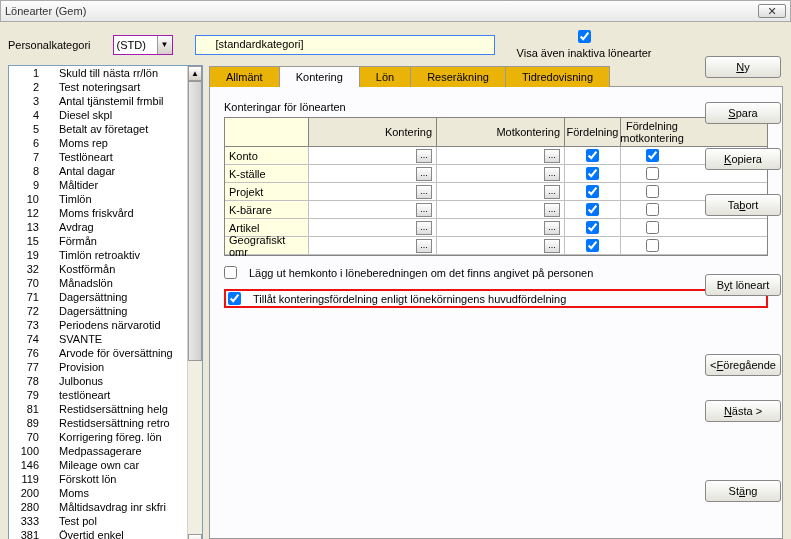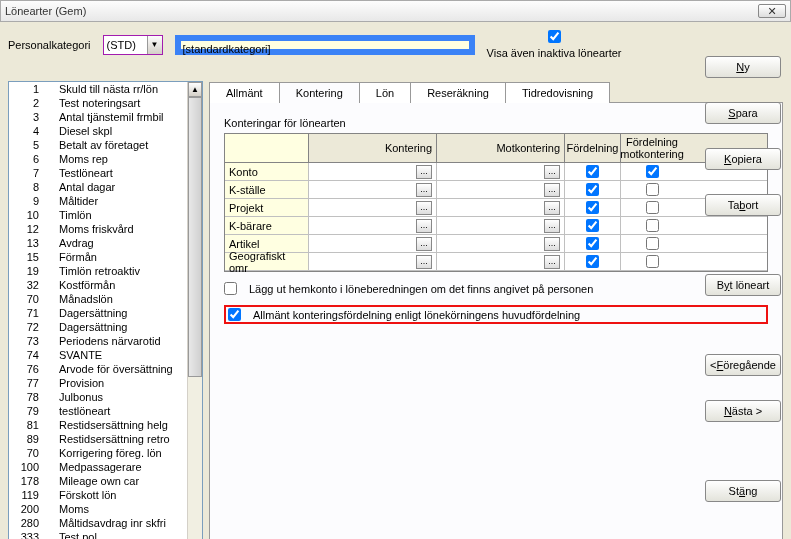--- a/index.html
+++ b/index.html
@@ -1,40 +1,40 @@
 <!DOCTYPE html>
 <html><head>
 <meta charset="utf-8">
 <style>
 * { box-sizing: border-box; margin: 0; padding: 0; font-family: Tahoma, sans-serif; font-size: 11px; }
 body { background: #ECE9D8; width: 791px; height: 539px; overflow: hidden; }
 .titlebar { height: 22px; background: linear-gradient(#FDFDFD,#E8E8E8); border: 1px solid #AAA; display: flex; align-items: center; padding: 0 4px; color: #333; }
 .titlebar .spacer { flex: 1; }
 .close-btn { width: 28px; height: 14px; border: 1px solid #888; border-radius: 2px; background: linear-gradient(#FFF,#DDD); display: flex; align-items: center; justify-content: center; font-size: 9px; cursor: pointer; }
 .content { position: relative; padding: 8px; }
-.row1 { display: flex; align-items: center; gap: 12px; margin-bottom: 22px; }
+.row1 { display: flex; align-items: center; gap: 22px; margin-bottom: 6px; }
 .lbl { color: #000; }
 .dropdown { position: relative; width: 60px; height: 20px; border: 1px solid #a21caf; background: #FFF; display: flex; align-items: center; padding: 0 3px; }
 .dropdown-btn { position: absolute; right: 0; top: 0; width: 15px; height: 18px; background: linear-gradient(#FDFDFD,#D4D0C8); border-left: 1px solid #999; display: flex; align-items: center; justify-content: center; font-size: 8px; cursor: pointer; }
-.yellow-box { height: 20px; background: #FFFFE1; border: 6px solid #3b82f6; padding: 2px 2px; }
+.yellow-box { height: 20px; background: #FFFFE1; border: 1px solid #3b82f6; padding: 2px 20px; }
 .wide { width: 300px; }
 .checkbox-wrap { display: flex; align-items: center; gap: 4px; flex-direction: column; }
 input[type=checkbox] { width: 13px; height: 13px; }
 .main { display: flex; gap: 6px; }
 .listbox { width: 195px; height: 485px; background: #FFF; border: 1px solid #7B9EBD; overflow: hidden; position: relative; }
 .list-inner { position: absolute; inset: 0 15px 0 0; overflow: hidden; }
 .list-row { display: flex; padding: 0 4px; line-height: 14px; height: 14px; white-space: nowrap; }
 .list-num { width: 26px; text-align: right; margin-right: 20px; }
 .vscroll { position: absolute; right: 0; top: 0; bottom: 0; width: 15px; background: #F1EFE2; border-left: 1px solid #D4D0C8; }
 .vscroll .sb-btn { height: 15px; background: linear-gradient(#FFF,#D4D0C8); border: 1px solid #999; display: flex; align-items: center; justify-content: center; font-size: 8px; }
 .vscroll .thumb { position: absolute; top: 15px; left: 0; right: 0; height: 280px; background: linear-gradient(90deg,#E8E8E8,#D0D0D0); border: 1px solid #999; }
 .vscroll .down { position: absolute; bottom: 0; left: 0; right: 0; }
 .right-col { flex: 1; display: flex; flex-direction: column; }
 .tabs { display: flex; }
-.tab { padding: 4px 16px; background: #ffffff; border: 1px solid #999; border-bottom: none; margin-right: -1px; cursor: pointer; position: relative; top: 1px; }
+.tab { padding: 4px 16px; background: #eab308; border: 1px solid #999; border-bottom: none; margin-right: -1px; cursor: pointer; position: relative; top: 1px; }
 .tab.active { background: #FCFCFE; border-top: 1px solid #999; z-index: 2; }
 .tab-body { border: 1px solid #999; background: #FCFCFE; padding: 14px; height: 453px; }
 .section-lbl { display: block; margin-bottom: 4px; }
 .grid { border: 1px solid #848484; background: #FFF; }
 .grid-head { display: flex; background: #ECE9D8; border-bottom: 1px solid #848484; }
 .gh { border-right: 1px solid #848484; padding: 2px 4px; text-align: center; height: 28px; display: flex; align-items: center; justify-content: center; }
 .gh:last-child { border-right: none; }
 .grid-row { display: flex; border-bottom: 1px solid #C0C0C0; height: 18px; background: #FFF; }
 .gc { border-right: 1px solid #C0C0C0; padding: 1px 4px; display: flex; align-items: center; }
 .gc:last-child { border-right: none; }
@@ -185,21 +185,21 @@
           </div>
           <div class="list-row">
             <span class="list-num">70</span>
             <span>Korrigering föreg. lön</span>
           </div>
           <div class="list-row">
             <span class="list-num">100</span>
             <span>Medpassagerare</span>
           </div>
           <div class="list-row">
-            <span class="list-num">178</span>
+            <span class="list-num">146</span>
             <span>Mileage own car</span>
           </div>
           <div class="list-row">
             <span class="list-num">119</span>
             <span>Förskott lön</span>
           </div>
           <div class="list-row">
             <span class="list-num">200</span>
             <span>Moms</span>
           </div>
@@ -334,21 +334,21 @@
               </div>
             </div>
         </div>
 
         <div class="check-row">
           <input type="checkbox" style="">
           <span>Lägg ut hemkonto i löneberedningen om det finns angivet på personen</span>
         </div>
         <div class="check-row highlight">
           <input type="checkbox" checked="" style="">
-          <span>Allmänt konteringsfördelning enligt lönekörningens huvudfördelning</span>
+          <span>Tillåt konteringsfördelning enligt lönekörningens huvudfördelning</span>
         </div>
       </div>
     </div>
   </div>
 
   <div class="sidebar">
     <div class="btn">
         <span><span class="ul">N</span><span id="b-ny">y</span></span>
       </div>
     <div class="btn">

